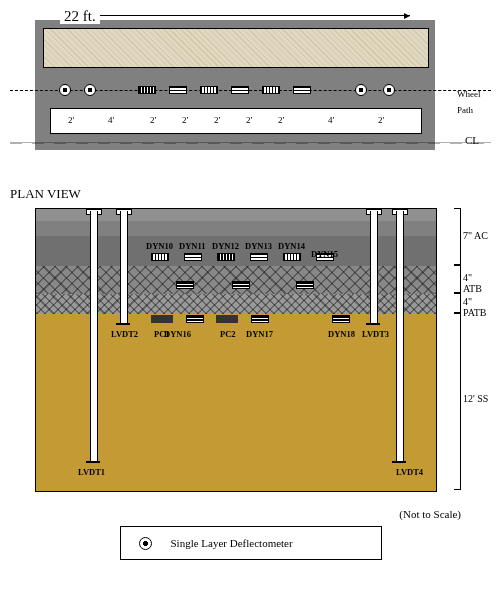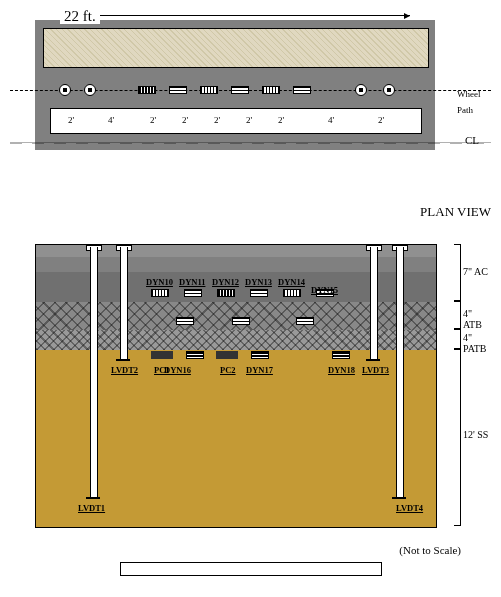--- a/index.html
+++ b/index.html
@@ -117,21 +117,21 @@
     border: 1px solid #000;
     box-sizing: border-box;
   }
   .gage.t { background: repeating-linear-gradient(90deg,#000 0 1.5px,#fff 1.5px 3px); }
   .gage.l { background: repeating-linear-gradient(180deg,#000 0 1.5px,#fff 1.5px 3px); }
   .pcell {
     position: absolute;
     width: 22px; height: 8px;
     background: #333;
   }
-  .title { text-align: right; font-size: 13px; margin: 24px 0; }
+  .title { text-align: left; font-size: 13px; margin: 6px 0; }
   .profile-view {
     position: relative;
     width: 100%;
     height: 296px;
     margin-top: 4px;
   }
   .pv-outer {
     position: absolute;
     left: 25px; top: 0;
     width: 400px; height: 282px;
@@ -155,21 +155,21 @@
     background-image:
       repeating-linear-gradient(45deg,rgba(0,0,0,.35) 0 1.5px,transparent 1.5px 6px),
       repeating-linear-gradient(-45deg,rgba(0,0,0,.35) 0 1.5px,transparent 1.5px 6px);
   }
   .layer.ss { top:105px; height:177px; background:#c49a35; border-bottom:none;}
   .lvdt-pipe {
     position:absolute; width:6px; background:#fff; border-left:1.5px solid #000; border-right:1.5px solid #000;
   }
   .lvdt-cap { position:absolute; width:14px; height:4px; background:#fff; border:1.5px solid #000;}
   .lvdt-foot { position:absolute; width:14px; height:2px; background:#000;}
-  .dyn-label { position:absolute; font-size:8.5px; font-weight:600; color:#000;text-decoration:underline;}
+  .dyn-label { position:absolute; font-size:8.5px; font-weight:600; color:#000;}
   .side-dim {
     position:absolute; font-size:10px;
   }
   .side-bracket {
     position:absolute; border-right:1px solid #000; width:6px;
   }
   .side-bracket:before, .side-bracket:after {
     content:""; position:absolute; right:-1px; width:7px; border-top:1px solid #000;
   }
   .side-bracket:before{top:0;}
@@ -296,16 +296,22 @@
     <div class="side-dim" style="right:0;top:64px;width:28px">4" ATB</div>
     <div class="side-bracket" style="right:30px;top:85px;height:20px"></div>
     <div class="side-dim" style="right:-6px;top:88px;width:34px">4" PATB</div>
     <div class="side-bracket" style="right:30px;top:105px;height:177px"></div>
     <div class="side-dim" style="right:0;top:185px;width:28px">12' SS</div>
   </div>
 
   <div class="nts">(Not to Scale)</div>
 
   <div class="legend">
+    <div class="legend-row">
+      <span class="legend-sym">
+          <span class="leg-circle"></span>
+        </span>
+      <span>Single Layer Deflectometer</span>
+    </div>
 
   </div>
 
 </div>
 
 </body></html>

